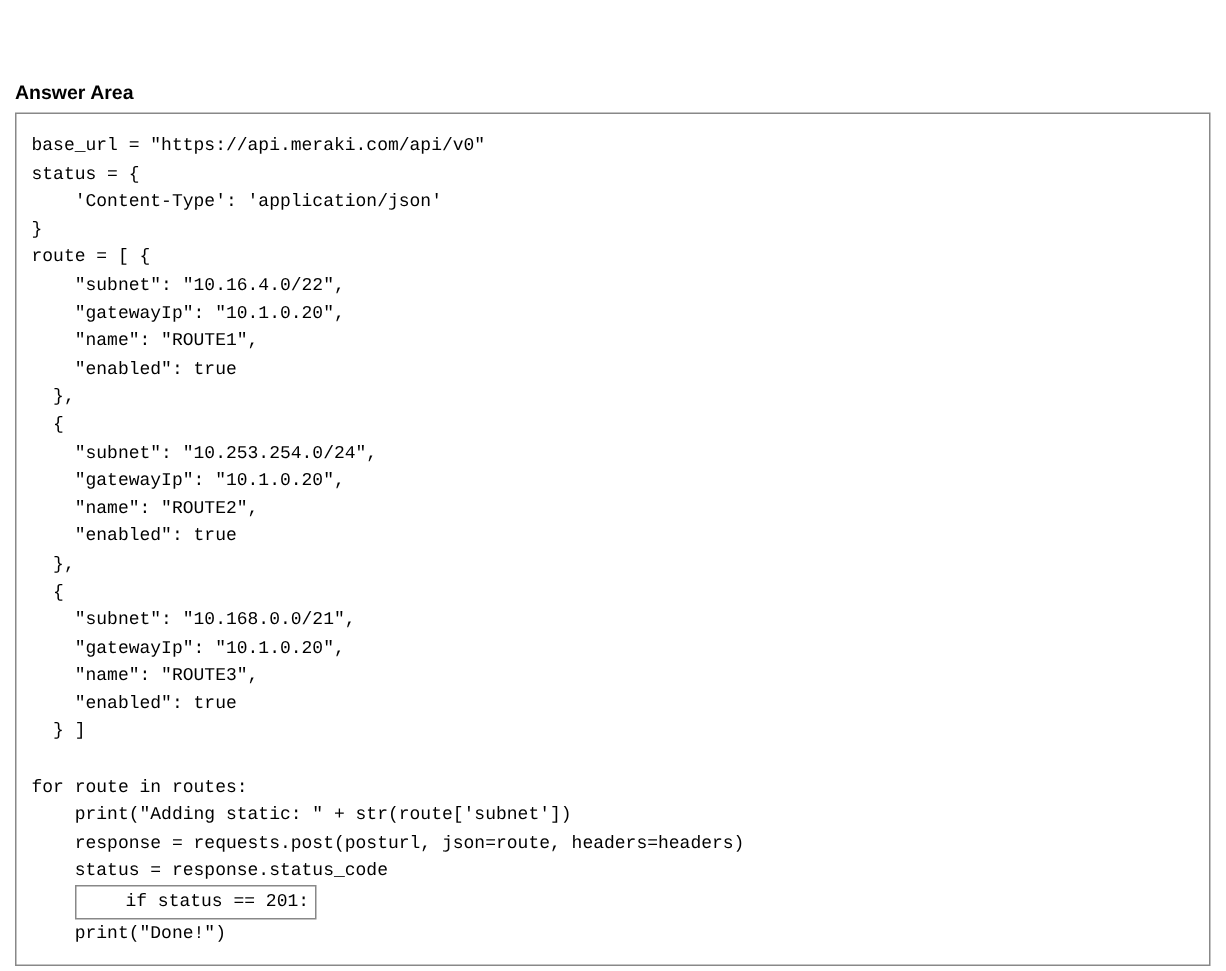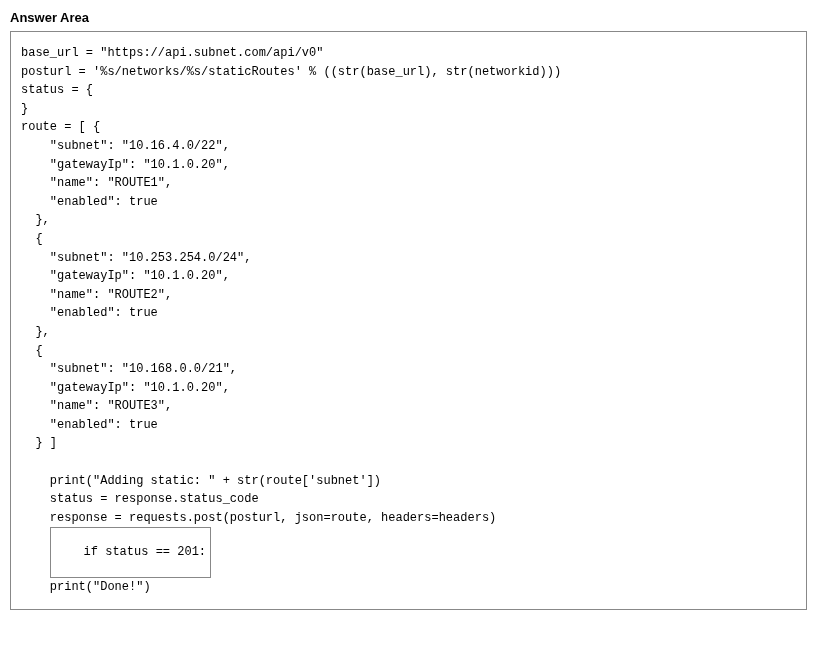--- a/index.html
+++ b/index.html
@@ -8,31 +8,32 @@
       font-size: 13px;
       background: #fff;
       padding: 10px;
       width: 817px;
       min-height: 647px;
     }
     .section-title {
       font-weight: bold;
       font-size: 13px;
       margin-bottom: 6px;
+      margin-top: 44px;
     }
     .answer-area {
       border: 1px solid #888;
       padding: 8px 10px;
       background: #fff;
       margin-bottom: 12px;
     }
     .highlight-box {
       display: inline-block;
       border: 1px solid #888;
-      padding: 15px 4px;
+      padding: 1px 4px;
       background: #fff;
       font-family: 'Courier New', Courier, monospace;
       font-size: 12px;
     }
     .code-line {
       font-family: 'Courier New', Courier, monospace;
       font-size: 12px;
       line-height: 1.55;
       white-space: pre;
     }
@@ -40,43 +41,44 @@
       padding: 4px 0;
     }
   </style>
 </head>
 <body>
 
 <div class="section-title">Answer Area</div>
 
 <div class="answer-area">
   <div class="code-area">
-    <div class="code-line">base_url = "https://api.subnet.com/api/v0"</div>
-    <div class="code-line">posturl = '%s/networks/%s/staticRoutes' % ((str(base_url), str(networkid)))</div>
+    <div class="code-line">base_url = "https://api.meraki.com/api/v0"</div>
     <div class="code-line">status = {</div>
+    <div class="code-line">    'Content-Type': 'application/json'</div>
     <div class="code-line">}</div>
     <div class="code-line">route = [ {</div>
     <div class="code-line">    "subnet": "10.16.4.0/22",</div>
     <div class="code-line">    "gatewayIp": "10.1.0.20",</div>
     <div class="code-line">    "name": "ROUTE1",</div>
     <div class="code-line">    "enabled": true</div>
     <div class="code-line">  },</div>
     <div class="code-line">  {</div>
     <div class="code-line">    "subnet": "10.253.254.0/24",</div>
     <div class="code-line">    "gatewayIp": "10.1.0.20",</div>
     <div class="code-line">    "name": "ROUTE2",</div>
     <div class="code-line">    "enabled": true</div>
     <div class="code-line">  },</div>
     <div class="code-line">  {</div>
     <div class="code-line">    "subnet": "10.168.0.0/21",</div>
     <div class="code-line">    "gatewayIp": "10.1.0.20",</div>
     <div class="code-line">    "name": "ROUTE3",</div>
     <div class="code-line">    "enabled": true</div>
     <div class="code-line">  } ]</div>
     <div class="code-line">&nbsp;</div>
+    <div class="code-line">for route in routes:</div>
     <div class="code-line">    print("Adding static: " + str(route['subnet'])</div>
+    <div class="code-line">    response = requests.post(posturl, json=route, headers=headers)</div>
     <div class="code-line">    status = response.status_code</div>
-    <div class="code-line">    response = requests.post(posturl, json=route, headers=headers)</div>
     <div class="code-line">    <span class="highlight-box">    if status == 201:</span></div>
     <div class="code-line">    print("Done!")</div>
 
   </div>
 </div>
 
 </body></html>

